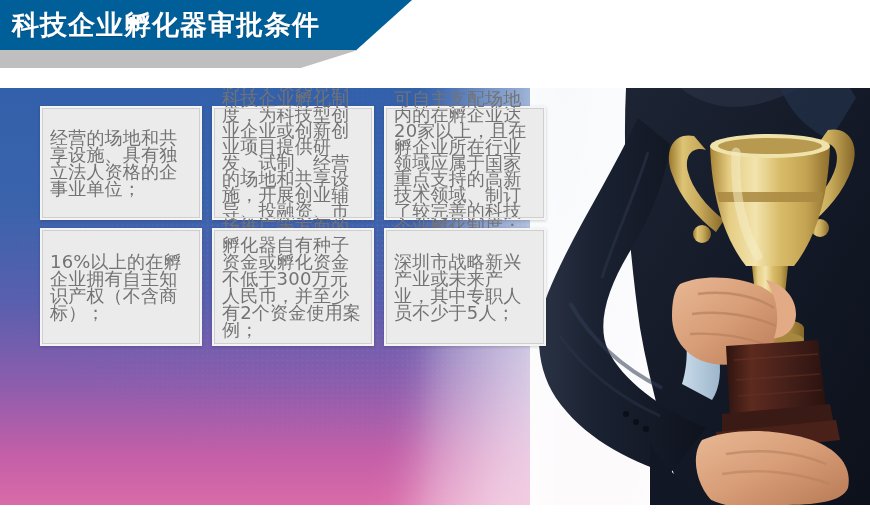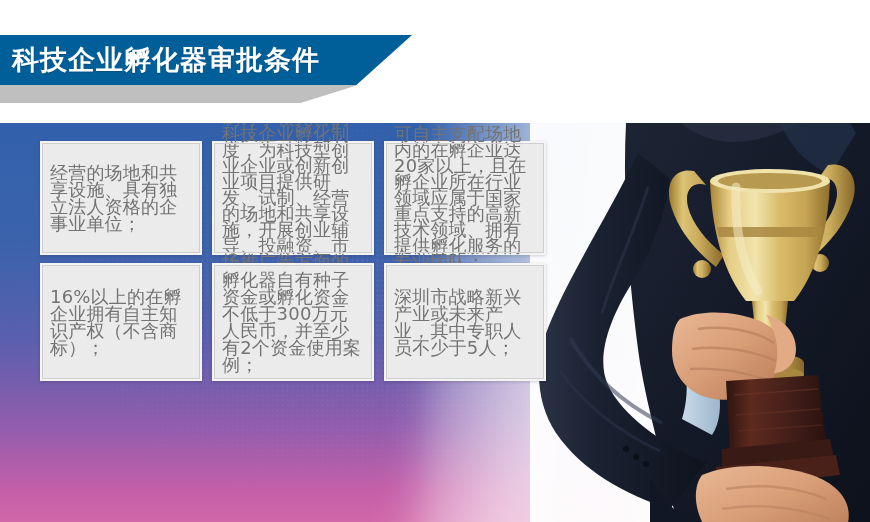--- a/index.html
+++ b/index.html
@@ -12,21 +12,20 @@
     height: 522px;
     font-family: "DejaVu Sans", "Liberation Sans", sans-serif;
     overflow: hidden;
   }
 
   #root {
     position: relative;
     width: 870px;
     height: 420px;
     background: #ffffff;
-    margin-top: 35px;
   }
 
   
   .banner-wrap {
     position: absolute;
     left: 0;
     top: 0;
     width: 470px;
     height: 72px;
   }
@@ -298,21 +297,21 @@
 
     <div class="grid">
       <div class="card">
         <div class="card-text">经营的场地和共享设施、具有独立法人资格的企事业单位；</div>
       </div>
       <div class="card tall">
         <div class="card-text">制订了较完善的科技企业孵化制度，为科技型创业企业或创新创业项目提供研发、试制、经营的场地和共享设施，开展创业辅导、投融资、市场推广等方面的孵化服务；</div>
       </div>
 
       <div class="card tall">
-        <div class="card-text">可自主支配场地内的在孵企业达20家以上，且在孵企业所在行业领域应属于国家重点支持的高新技术领域、拥有提供孵化服务的专业团队；</div>
+        <div class="card-text">可自主支配场地内的在孵企业达20家以上，且在孵企业所在行业领域应属于国家重点支持的高新技术领域、制订了较完善的科技企业孵化制度；</div>
       </div>
       <div class="card">
         <div class="card-text">16%以上的在孵企业拥有自主知识产权（不含商标）；</div>
       </div>
       <div class="card">
         <div class="card-text">孵化器自有种子资金或孵化资金不低于300万元人民币，并至少有2个资金使用案例；</div>
       </div>
 
       <div class="card">
         <div class="card-text">深圳市战略新兴产业或未来产业，其中专职人员不少于5人；</div>

